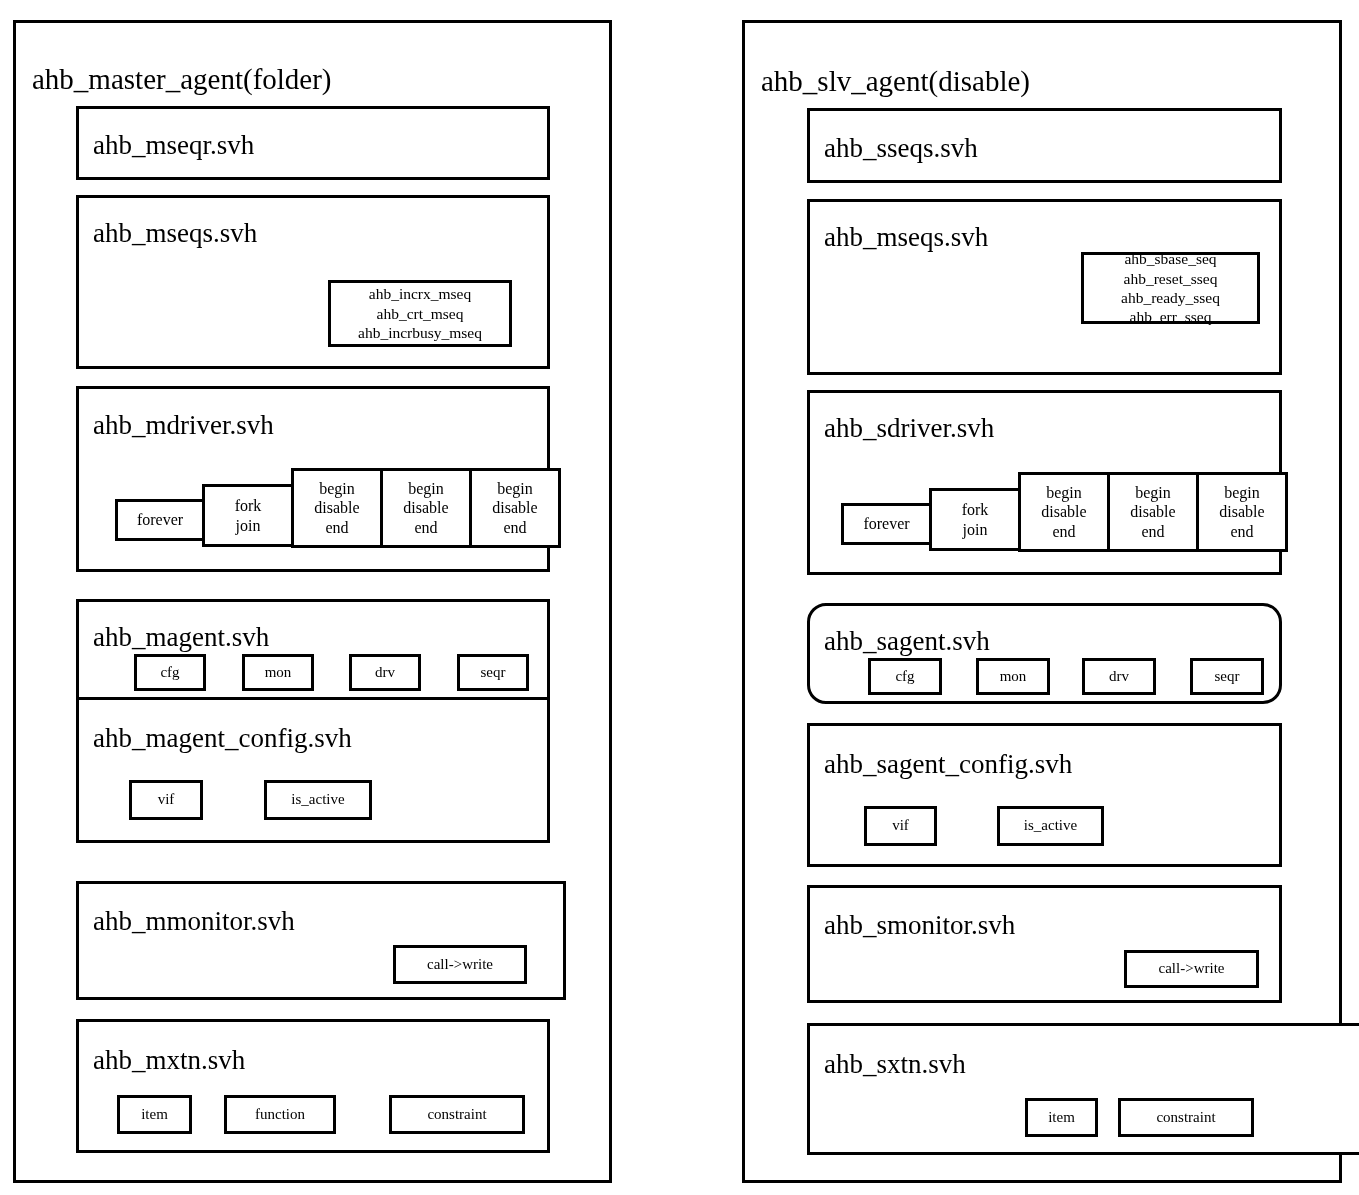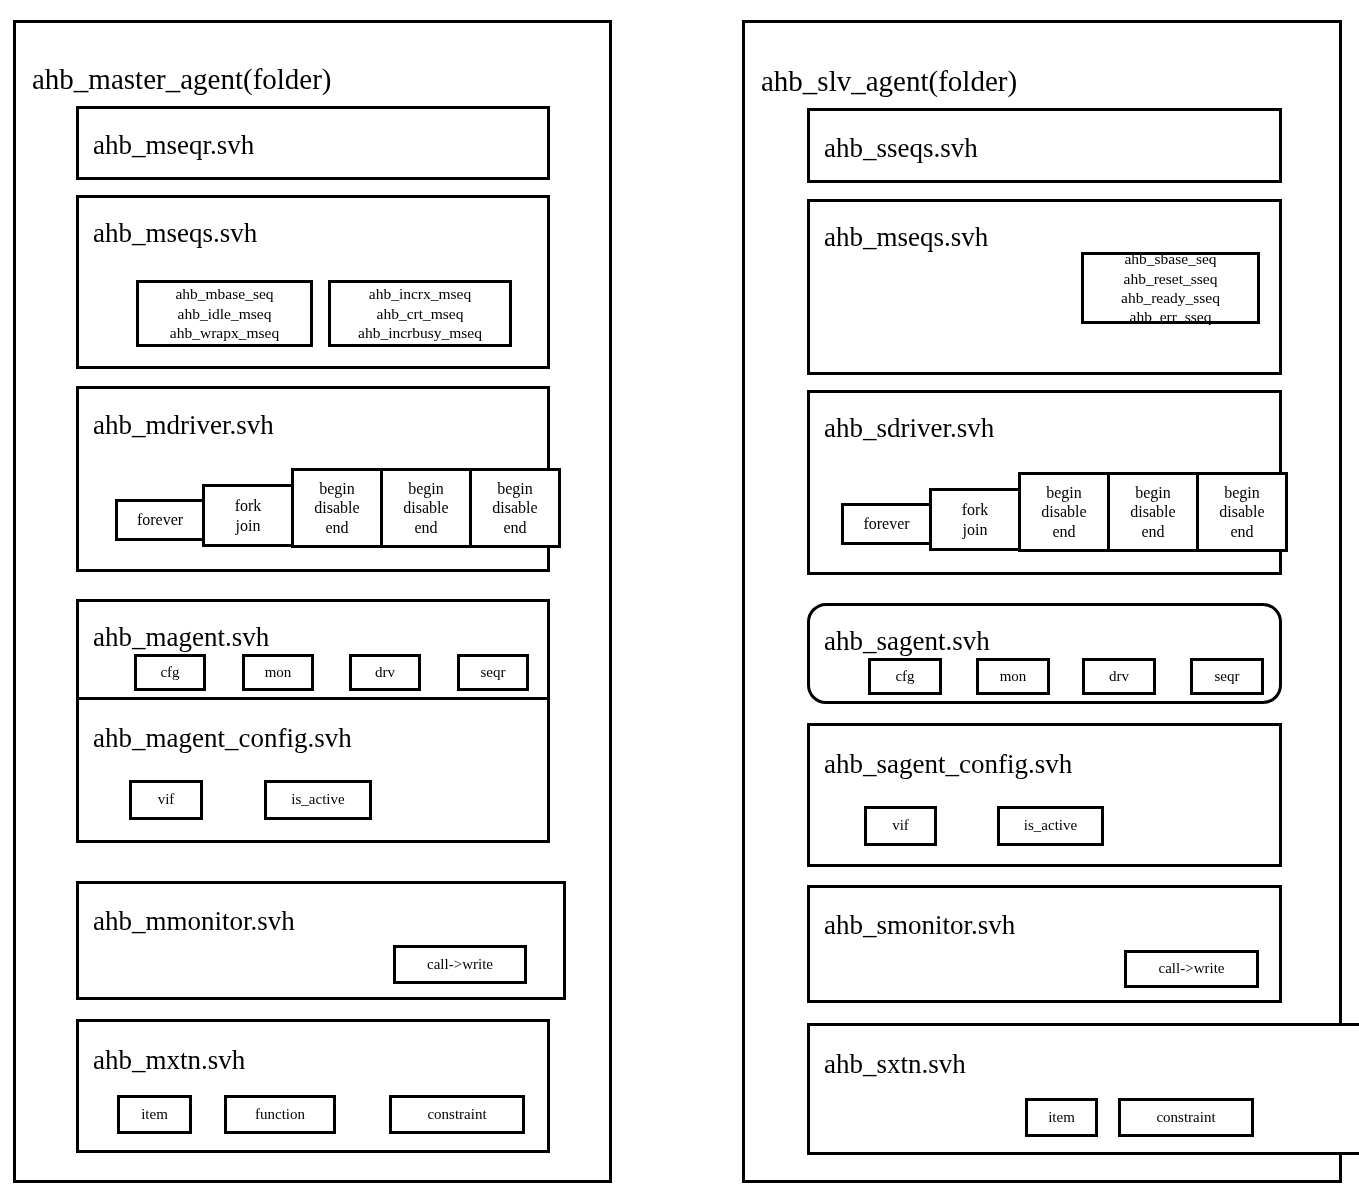--- a/index.html
+++ b/index.html
@@ -73,23 +73,20 @@
 
   <div class="folder" style="left:13px; top:20px; width:599px; height:1163px;padding-left:32px;">
     <div class="folder-title" style="left:16px; top:42px;">ahb_master_agent(folder)</div>
 
     <div class="file-box" style="left:60px; top:83px; width:474px; height:74px;">
       <div class="file-title" style="left:14px; top:23px;">ahb_mseqr.svh</div>
     </div>
 
     <div class="file-box" style="left:60px; top:172px; width:474px; height:174px;">
       <div class="file-title" style="left:14px; top:22px;">ahb_mseqs.svh</div>
-      <div class="leaf multi" style="left:57px; top:82px; width:177px; height:67px;">ahb_mbase_seq
-ahb_idle_mseq
-ahb_wrapx_mseq</div>
       <div class="leaf multi" style="left:249px; top:82px; width:184px; height:67px;">ahb_incrx_mseq
 ahb_crt_mseq
 ahb_incrbusy_mseq</div>
     </div>
 
     <div class="file-box" style="left:60px; top:363px; width:474px; height:186px;">
       <div class="file-title" style="left:14px; top:23px;">ahb_mdriver.svh</div>
       <div class="leaf stmt" style="left:36px; top:110px; width:90px; height:42px;">forever</div>
       <div class="leaf stmt" style="left:123px; top:95px; width:92px; height:63px;">fork
 join</div>
@@ -125,21 +122,21 @@
 
     <div class="file-box" style="left:60px; top:996px; width:474px; height:134px;">
       <div class="file-title" style="left:14px; top:25px;">ahb_mxtn.svh</div>
       <div class="leaf" style="left:38px; top:73px; width:75px; height:39px;">item</div>
       <div class="leaf" style="left:145px; top:73px; width:112px; height:39px;">function</div>
       <div class="leaf" style="left:310px; top:73px; width:136px; height:39px;">constraint</div>
     </div>
   </div>
 
   <div class="folder" style="left:742px; top:20px; width:600px; height:1163px;">
-    <div class="folder-title" style="left:16px; top:44px;">ahb_slv_agent(folder)</div>
+    <div class="folder-title" style="left:16px; top:44px;">ahb_slv_agent(disable)</div>
 
     <div class="file-box" style="left:62px; top:85px; width:475px; height:75px;">
       <div class="file-title" style="left:14px; top:24px;">ahb_sseqs.svh</div>
     </div>
 
     <div class="file-box" style="left:62px; top:176px; width:475px; height:176px;">
       <div class="file-title" style="left:14px; top:22px;">ahb_mseqs.svh</div>
       <div class="leaf multi" style="left:271px; top:50px; width:179px; height:72px;">ahb_sbase_seq
 ahb_reset_sseq
 ahb_ready_sseq

